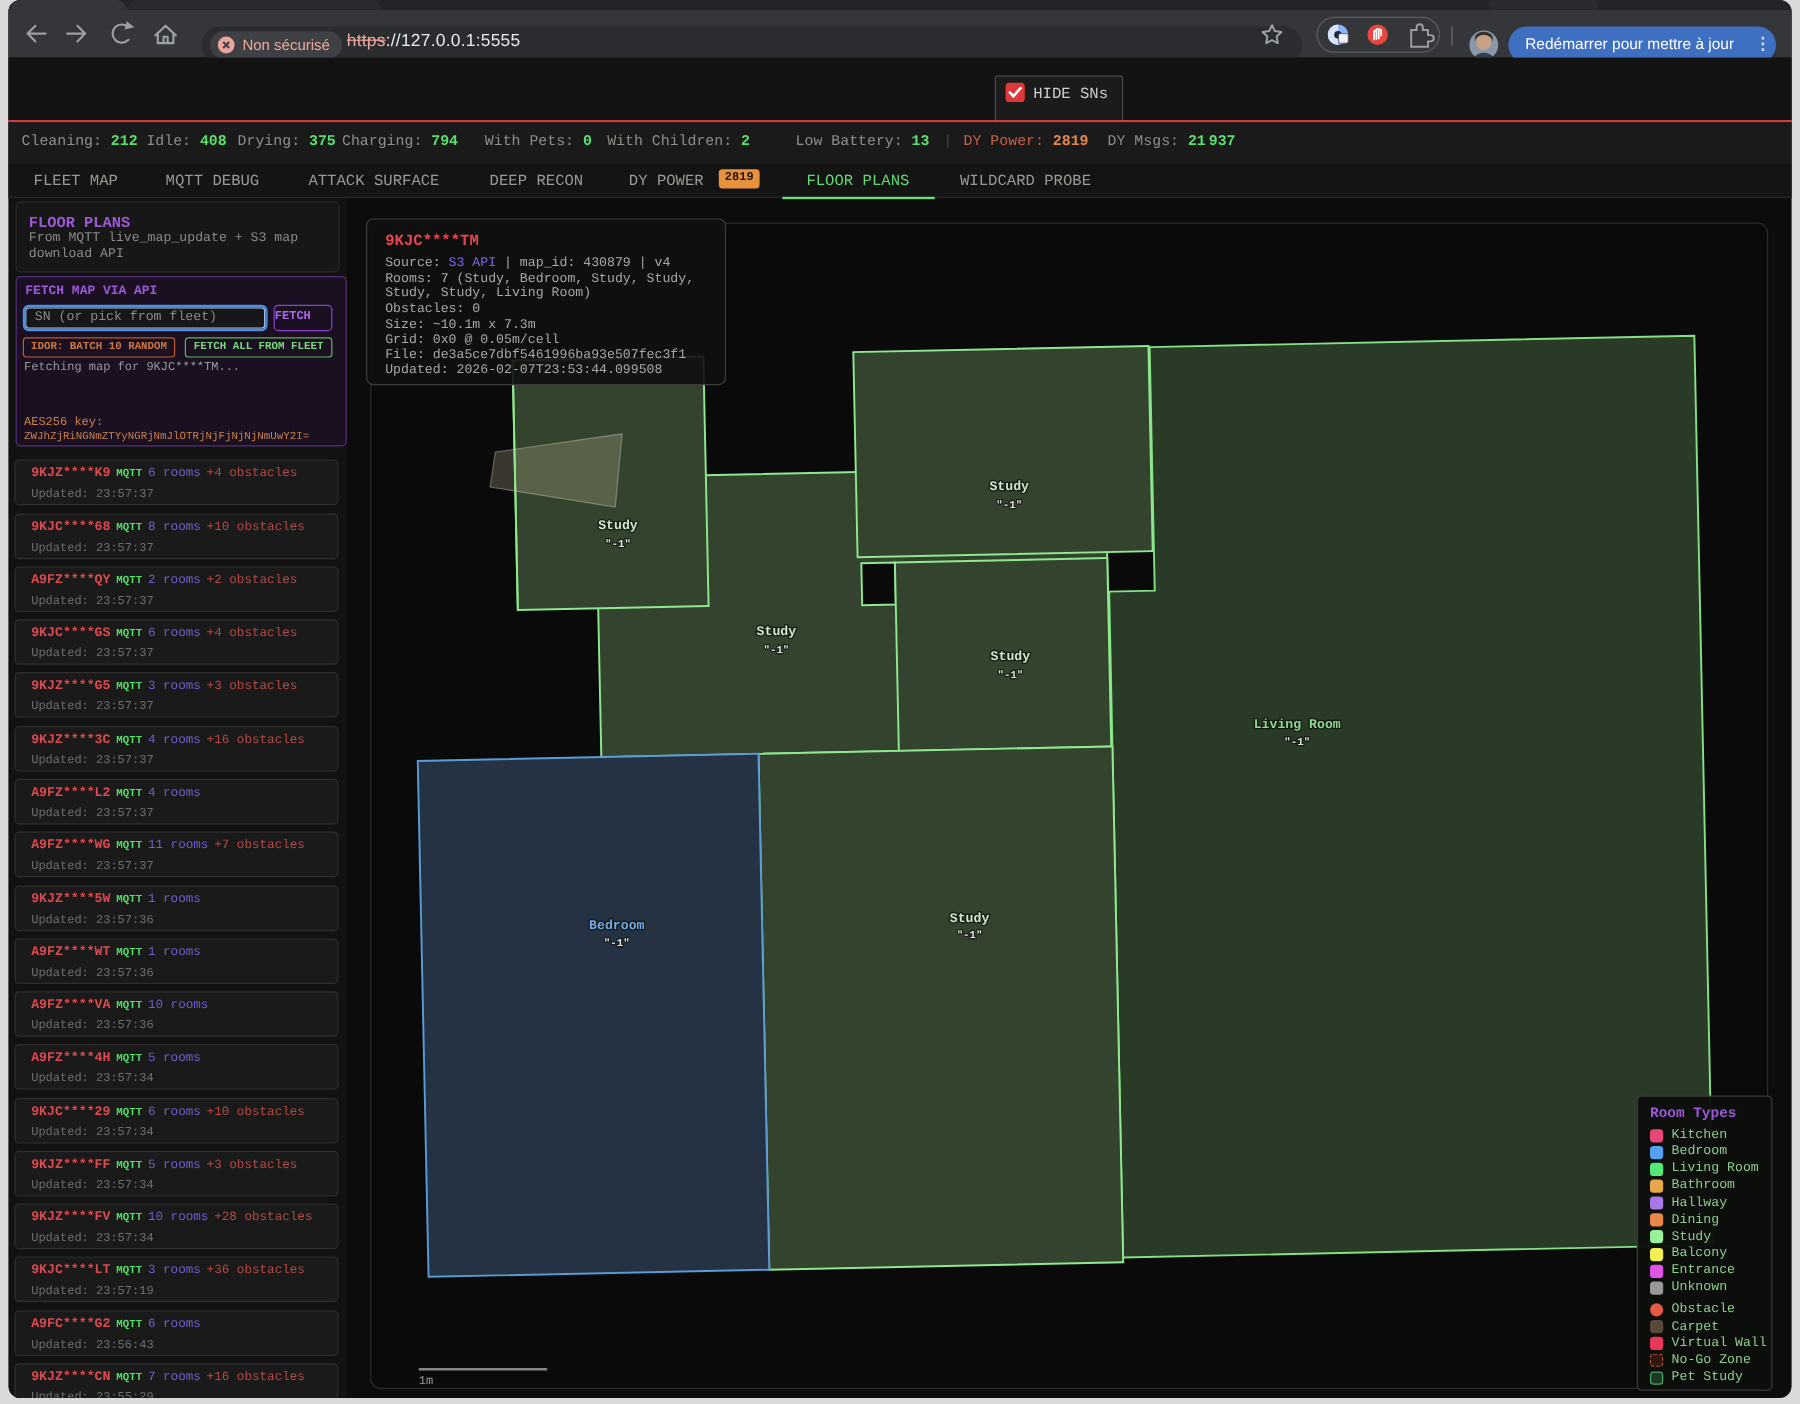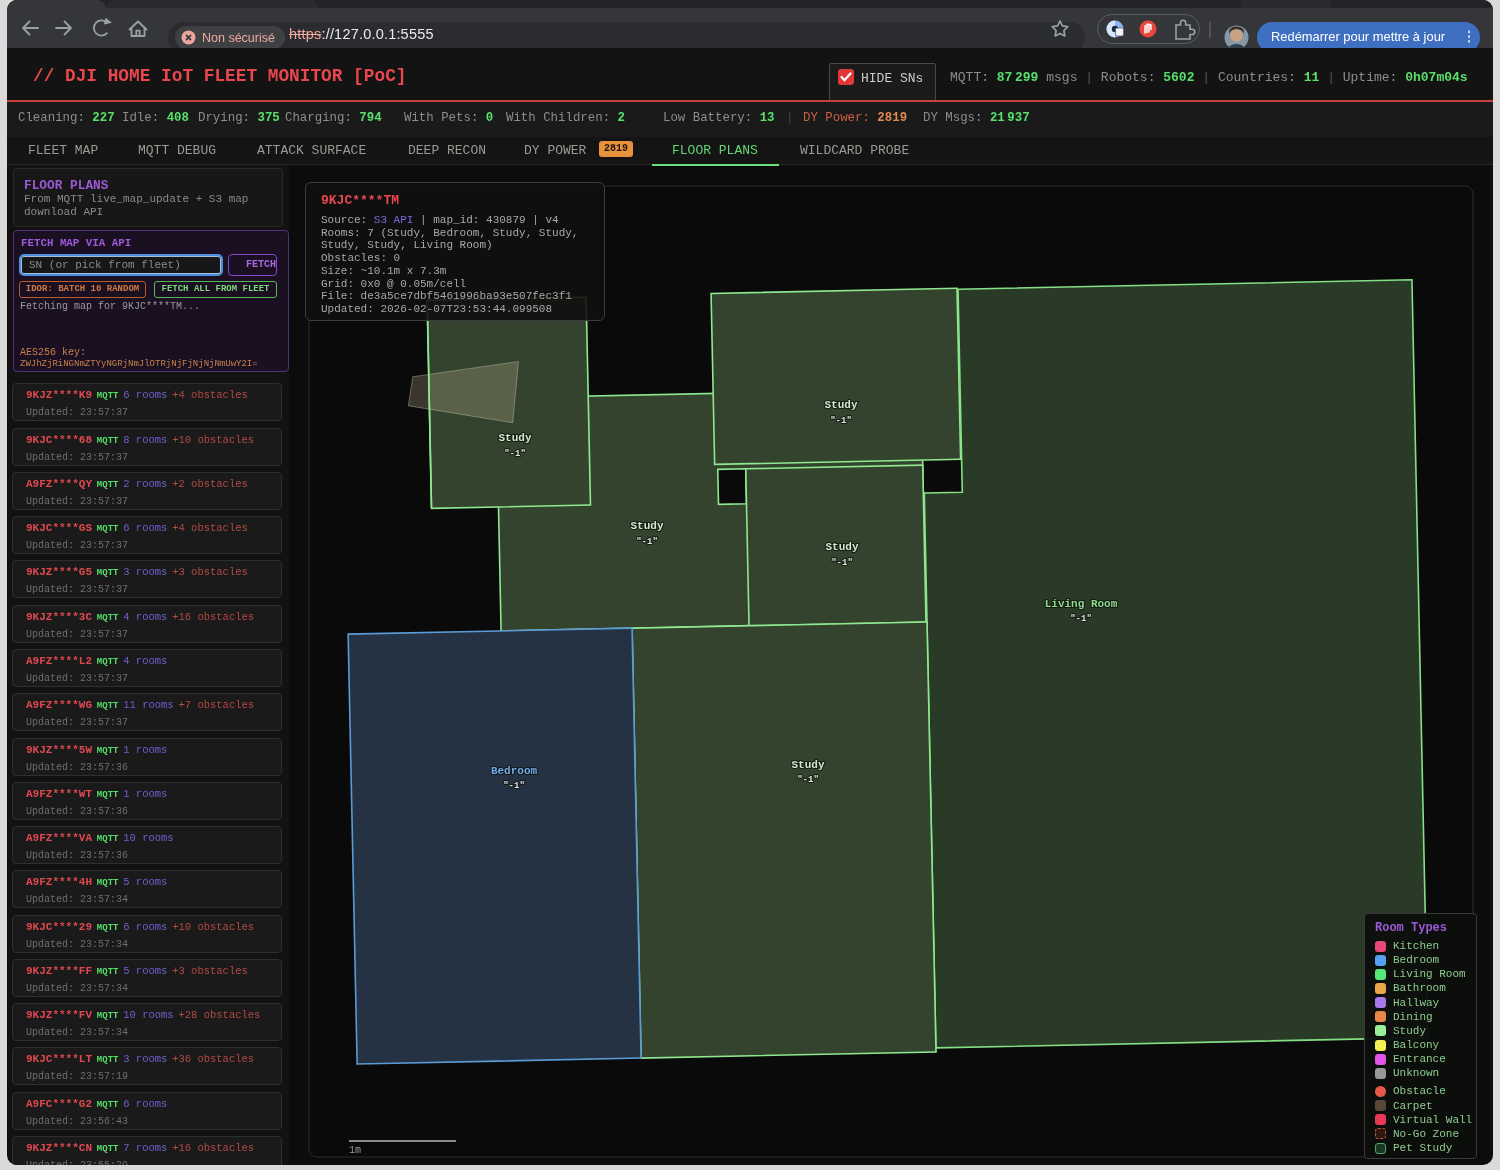--- a/index.html
+++ b/index.html
@@ -99,35 +99,33 @@
         <path d="M5 10 a7.5 6 0 0 1 15 0 v-3.5 a7.5 5 0 0 0 -15 0 z" fill="#3c2e26"></path>
       </g>
     </svg>
     <div class="abs" style="left:1257px; top:14px; width:223px; height:31px; background:#3f6fc1; border-radius:16px;">
       <span style="position:absolute; left:14px; top:7px; font-family:'Liberation Sans',sans-serif; font-size:12.9px; color:#fff;">Redémarrer pour mettre à jour</span>
       <span style="position:absolute; left:205px; top:6px; font-family:'Liberation Sans',sans-serif; font-size:14px; color:#cfe0f8; font-weight:bold;">⋮</span>
     </div>
   </div>
 
   <div id="appheader">
-    <div id="apptitle">// DJI HOME IoT FLEET MONITOR [PoC]</div>
     <div class="abs" style="left:829px; top:15px; width:107px; height:42px; border:1px solid #4a4a4a; border-radius:2px; background:#1b1b1b;">
       <div class="abs" style="left:8px; top:5px; width:16px; height:16px; background:#e03838; border-radius:3px;">
         <svg width="16" height="16" viewBox="0 0 16 16">
               <path d="M3.5 8 l3 3.2 L12.5 4.5" stroke="#fff" stroke-width="2.2" fill="none" stroke-linecap="round"></path>
             </svg>
       </div>
       <span class="abs" style="left:31px; top:7px; font-size:13px; color:#cccccc;">HIDE SNs</span>
     </div>
-    <div class="abs" style="left:950px; top:22px; font-size:13px; color:#8a8f88; white-space:pre;">MQTT: <b style="color:#57e06b">87 299</b> msgs <span style="color:#555">|</span> Robots: <b style="color:#57e06b">5602</b> <span style="color:#555">|</span> Countries: <b style="color:#57e06b">11</b> <span style="color:#555">|</span> Uptime: <b style="color:#57e06b">0h07m04s</b></div>
   </div>
   <div id="redline"></div>
 
   <div id="statsbar">
-    <span class="stat" style="left:18px">Cleaning: <b>227</b></span>
+    <span class="stat" style="left:18px">Cleaning: <b>212</b></span>
     <span class="stat" style="left:122px">Idle: <b>408</b></span>
     <span class="stat" style="left:198px">Drying: <b>375</b></span>
     <span class="stat" style="left:285px">Charging: <b>794</b></span>
     <span class="stat" style="left:404px">With Pets: <b>0</b></span>
     <span class="stat" style="left:506px">With Children: <b>2</b></span>
     <span class="stat" style="left:663px">Low Battery: <b>13</b></span>
     <span class="stat" style="left:786px; color:#444">|</span>
     <span class="stat" style="left:803px; color:#cc5f48">DY Power: <b style="color:#e0884e">2819</b></span>
     <span class="stat" style="left:923px">DY Msgs: <b>21 937</b></span>
   </div>
@@ -146,21 +144,21 @@
 
   <div id="sidebar"></div>
   <div class="panel1">
     <div class="abs" style="left:10px; top:9px; font-size:12.8px; font-weight:bold; color:#9b59d6;">FLOOR PLANS</div>
     <div class="abs" style="left:10px; top:24px; font-size:11px; color:#8a8a8a; line-height:12.5px; white-space:pre;">From MQTT live_map_update + S3 map
 download API</div>
   </div>
   <div class="panelf">
     <div class="abs" style="left:7px; top:6px; font-size:10.8px; font-weight:bold; color:#9b59d6;">FETCH MAP VIA API</div>
     <div class="abs" style="left:5px; top:23px; width:204px; height:22px; background:#17171a; border:2px solid #4a8fe0; box-shadow:inset 0 0 0 1px #aabdd8; border-radius:5px; font-size:11px; color:#8a8a8a; padding:3px 0 0 8px;">SN (or pick from fleet)</div>
-    <div class="abs" style="left:214px; top:23px; width:49px; height:22px; border:1px solid #8a44cc; border-radius:4px; font-size:10px; font-weight:bold; color:#a868e0; text-align:right; line-height:20px;">FETCH</div>
+    <div class="abs" style="left:214px; top:23px; width:49px; height:22px; border:1px solid #8a44cc; border-radius:4px; font-size:10px; font-weight:bold; color:#a868e0; text-align:left; line-height:20px;">FETCH</div>
     <div class="abs" style="left:5px; top:50px; width:127px; height:17px; border:1px solid #b85c30; border-radius:3px; font-size:9px; font-weight:bold; color:#cc7840; text-align:center; line-height:14px;">IDOR: BATCH 10 RANDOM</div>
     <div class="abs" style="left:140px; top:50px; width:123px; height:17px; border:1px solid #58b858; border-radius:3px; font-size:9px; font-weight:bold; color:#7cd87c; text-align:center; line-height:14px;">FETCH ALL FROM FLEET</div>
     <div class="abs" style="left:6px; top:70px; font-size:10px; color:#999; line-height:11.4px; white-space:pre;">Fetching map for 9KJC****TM...</div>
     <div class="abs" style="left:6px; top:116px; font-size:10px; color:#c8824a; line-height:11.4px;">AES256 key:</div>
     <div class="abs" style="left:6px; top:127.5px; font-size:9px; color:#c8824a;">ZWJhZjRiNGNmZTYyNGRjNmJlOTRjNjFjNjNjNmUwY2I=</div>
   </div>
   <div class="card" style="top:383.3px"><span class="sn">9KJZ****K9</span> <span class="mq">MQTT</span> <span class="rm">6 rooms</span> <span class="ob">+4 obstacles</span><span class="upd">Updated: 23:57:37</span></div>
   <div class="card" style="top:427.6px"><span class="sn">9KJC****68</span> <span class="mq">MQTT</span> <span class="rm">8 rooms</span> <span class="ob">+10 obstacles</span><span class="upd">Updated: 23:57:37</span></div>
   <div class="card" style="top:471.8px"><span class="sn">A9FZ****QY</span> <span class="mq">MQTT</span> <span class="rm">2 rooms</span> <span class="ob">+2 obstacles</span><span class="upd">Updated: 23:57:37</span></div>
   <div class="card" style="top:516.1px"><span class="sn">9KJC****GS</span> <span class="mq">MQTT</span> <span class="rm">6 rooms</span> <span class="ob">+4 obstacles</span><span class="upd">Updated: 23:57:37</span></div>

